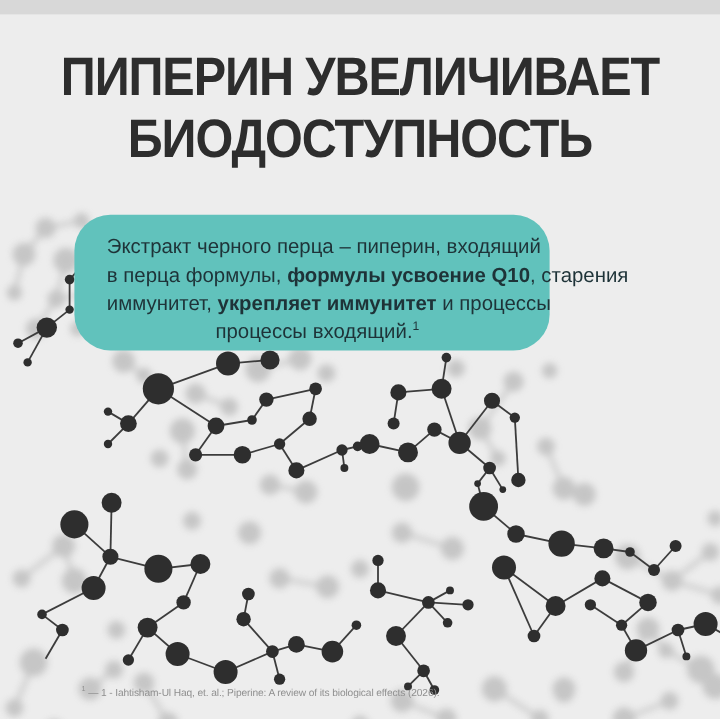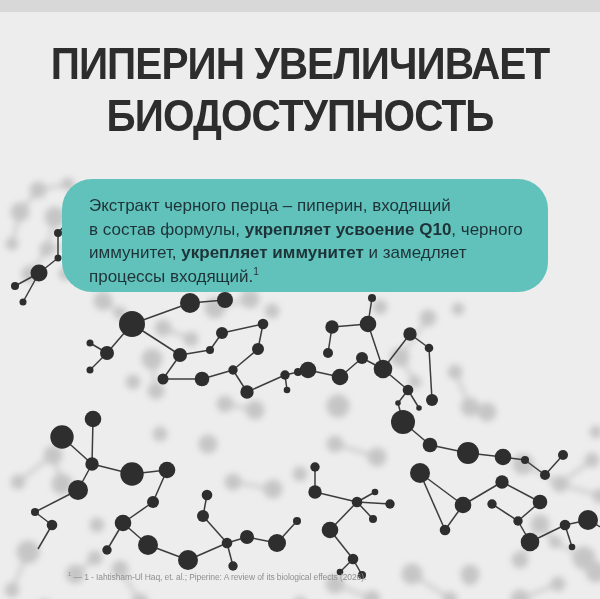--- a/index.html
+++ b/index.html
@@ -17,22 +17,22 @@
   }
   .molecules{position:absolute;left:0;top:0;z-index:1;}
   .heading{
     position:absolute;left:0;top:26px;width:600px;z-index:4;margin:0;
     text-align:center;color:var(--heading);
     font-size:45px;line-height:52px;font-weight:700;letter-spacing:-1px;
     transform:scaleX(0.9);transform-origin:50% 0;
     white-space:nowrap;
   }
   .card{
-    position:absolute;left:62px;top:167px;width:486px;height:113px;z-index:3;
-    background:var(--teal);border-radius:30px;box-sizing:border-box;
+    position:absolute;left:62px;top:167px;width:396px;height:113px;z-index:3;
+    background:var(--teal);border-radius:30px;box-sizing:border-box;text-align:center;
   }
   .card-text{
     margin:0;padding:15px 18px 0 27px;
     color:var(--card-text);font-size:17px;line-height:23.5px;font-weight:400;
     white-space:nowrap;
   }
   .card-text b{font-weight:700;}
   .card-text sup{font-size:60%;line-height:0;}
   .footnote{
     position:absolute;left:68px;top:559px;z-index:3;margin:0;
@@ -345,18 +345,18 @@
       </g>
     </g>
   </svg>
 
   <h1 class="heading">
     <span>ПИПЕРИН УВЕЛИЧИВАЕТ</span><br>
     <span>БИОДОСТУПНОСТЬ</span>
   </h1>
 
   <div class="card">
-    <p class="card-text"><span>Экстракт черного перца – пиперин, входящий</span><br><span>в состав формулы, </span><b>укрепляет усвоение Q10</b><span>, черного</span><br><span>иммунитет, </span><b>укрепляет иммунитет</b><span> и замедляет</span><br><span>процессы входящий.</span><sup>1</sup></p>
+    <p class="card-text"><span>Экстракт черного перца – пиперин, входящий</span><br><span>в перца формулы, </span><b>формулы усвоение Q10</b><span>, старения</span><br><span>иммунитет, </span><b>укрепляет иммунитет</b><span> и процессы</span><br><span>процессы входящий.</span><sup>1</sup></p>
   </div>
 
   <p class="footnote"><sup>1</sup><span> — 1 - Iahtisham-Ul Haq, et. al.; Piperine: A review of its biological effects (2026).</span></p>
 
 </div>
 
 </body></html>

